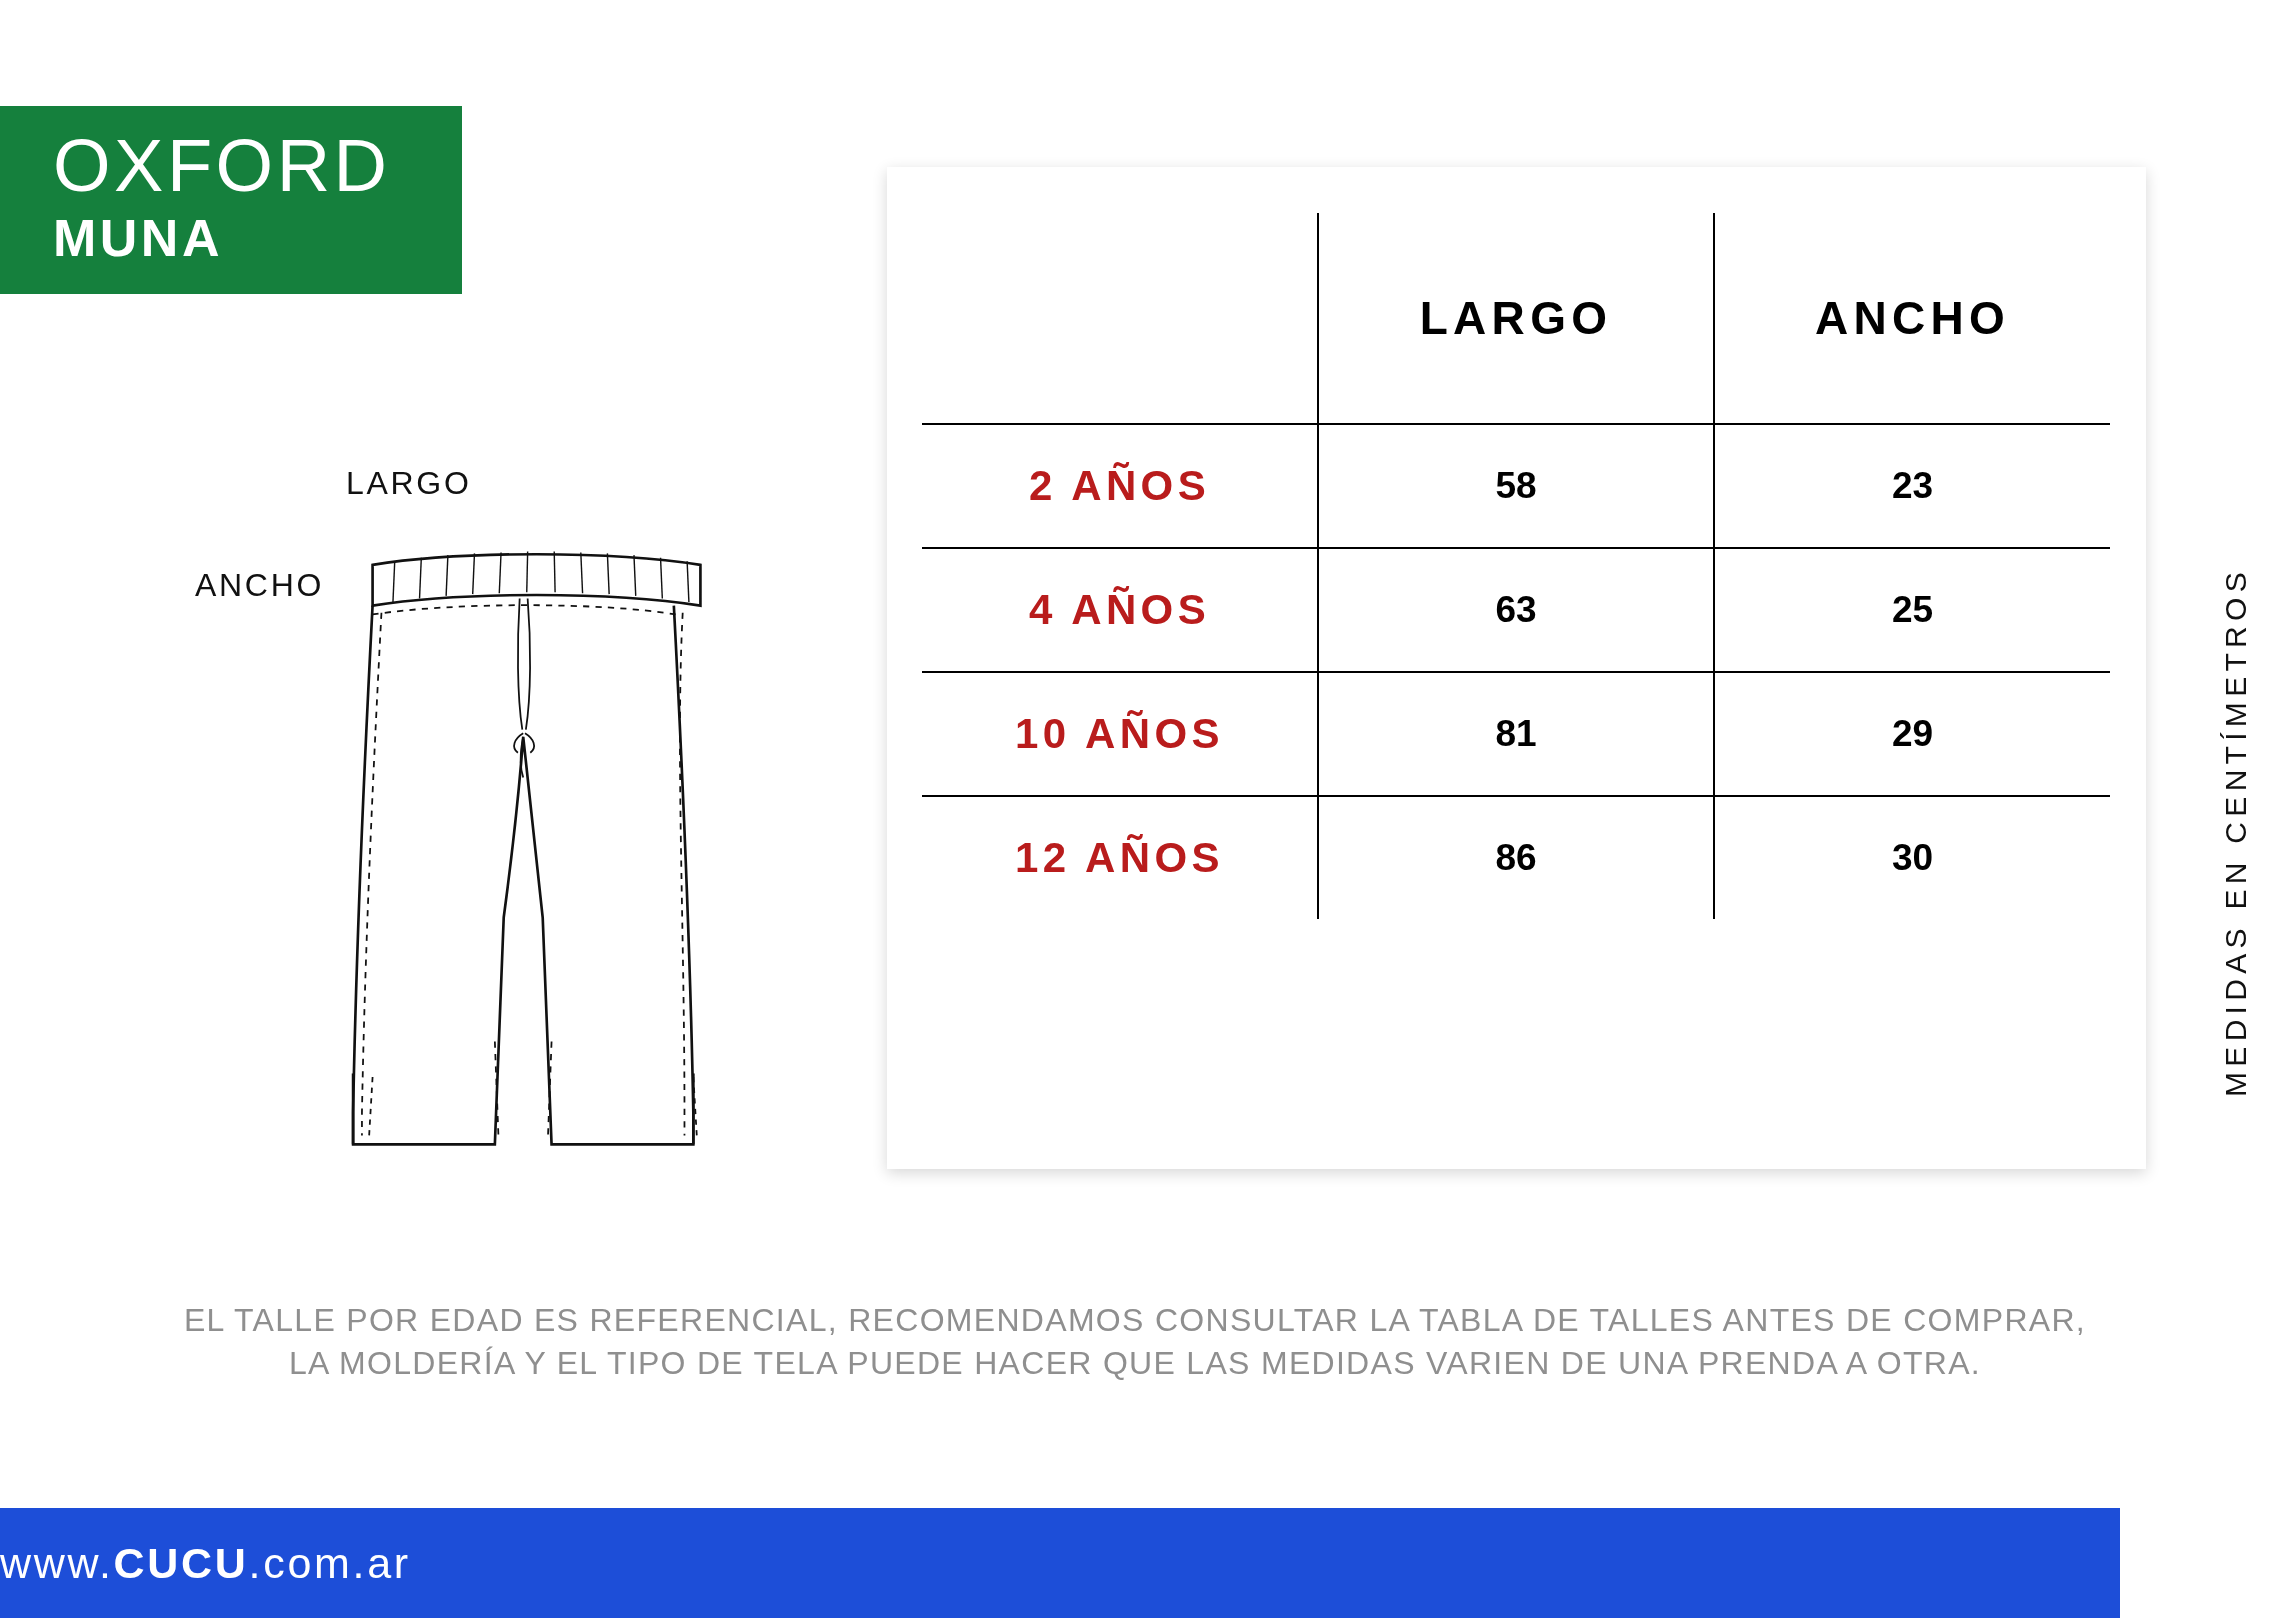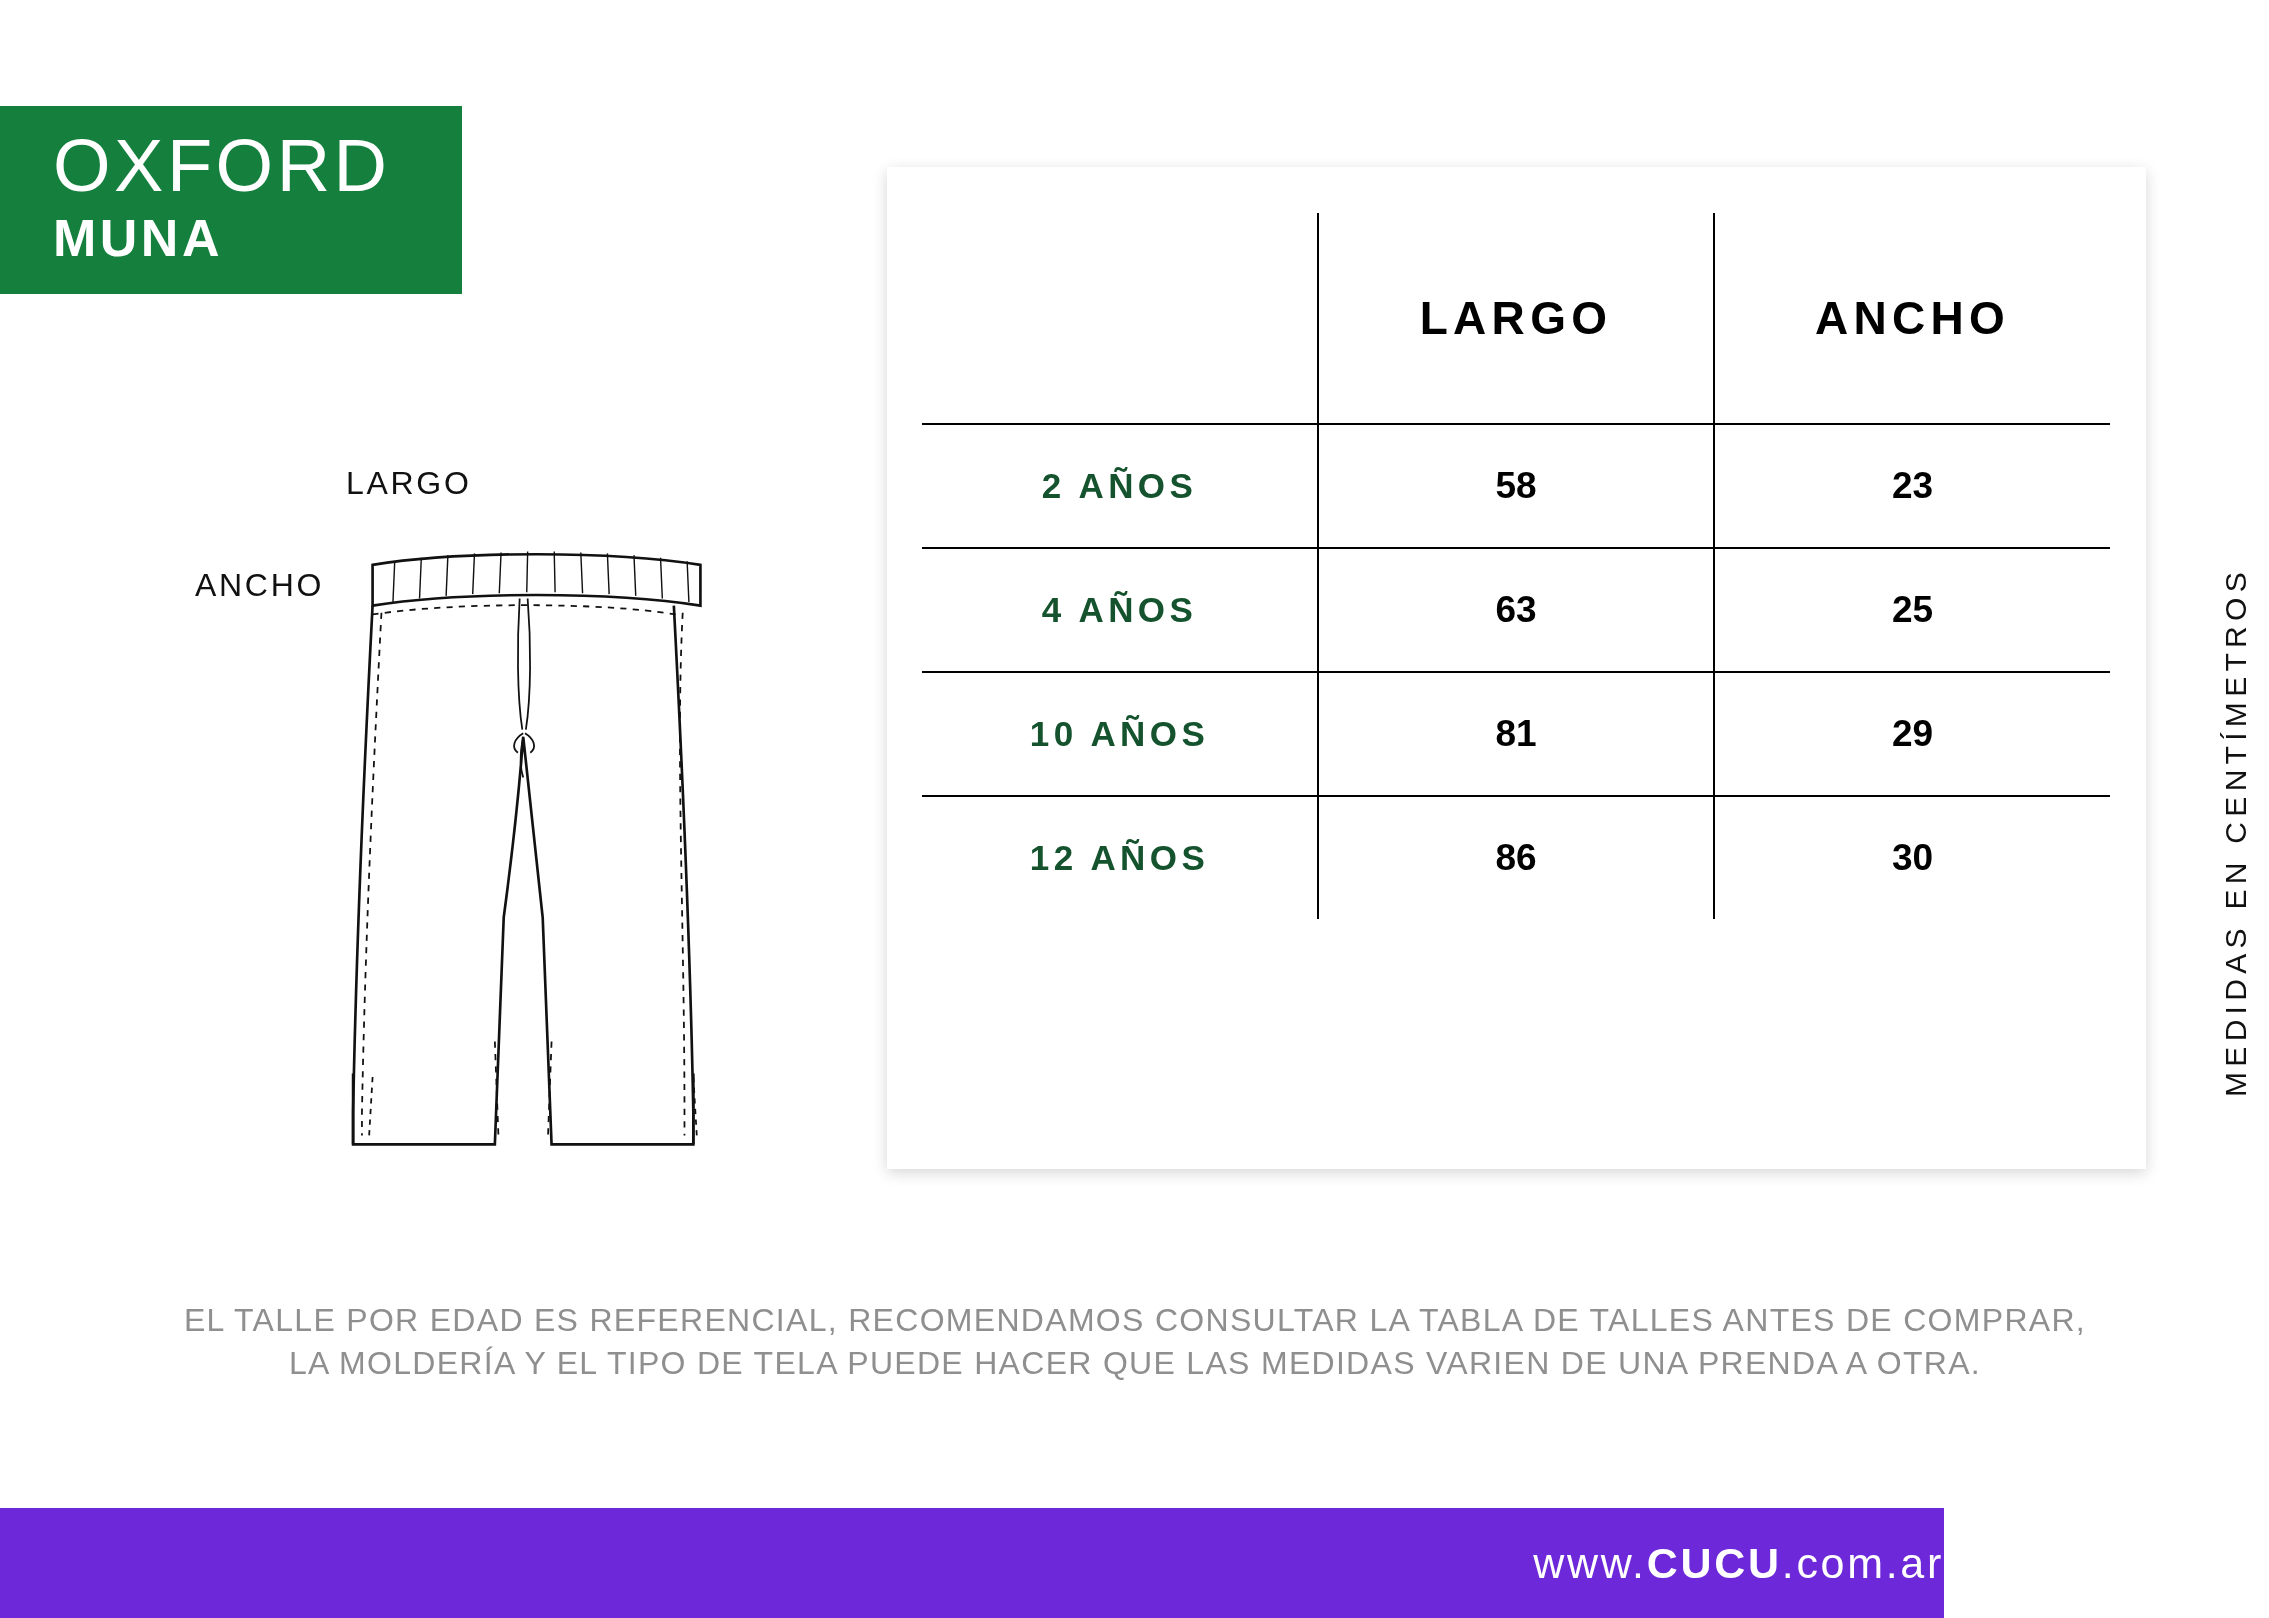--- a/index.html
+++ b/index.html
@@ -107,24 +107,24 @@
     border-left: 0;
     border-top: 0;
   }
   table.size-table tbody td {
     height: 120px;
     font-size: 37px;
     font-weight: 700;
     color: #000;
   }
   table.size-table tbody td.age {
-    color: #14532d;
+    color: #b91c1c;
     font-weight: 700;
     letter-spacing: 4.4px;
-    font-size: 35px;
+    font-size: 42px;
     border-left: 0;
   }
   table.size-table tbody tr:last-child td {
     border-bottom: 0;
     margin-top: 12px;
   }
   table.size-table tbody tr:last-child td.age {
     border-bottom: 0;
   }
   table.size-table thead th.blank-head { border-right: 2.7px solid #000; }
@@ -157,26 +157,26 @@
     font-size: 32px;
     letter-spacing: 1.3px;
     line-height: 1.35;
   }
 
   
   .bottom-bar {
     position: absolute;
     left: 0;
     bottom: 0;
-    width: 1944px;
+    width: 2120px;
     height: 110px;
-    background: #6d28d9;
+    background: #1d4ed8;
     display: flex;
     align-items: center;
-    justify-content: flex-end;
+    justify-content: flex-start;
   }
   .url {
     color: #ffffff;
     font-size: 43px;
     letter-spacing: 2.7px;
   }
   .url b { font-weight: 700; }
 </style>
 </head>
 <body>

